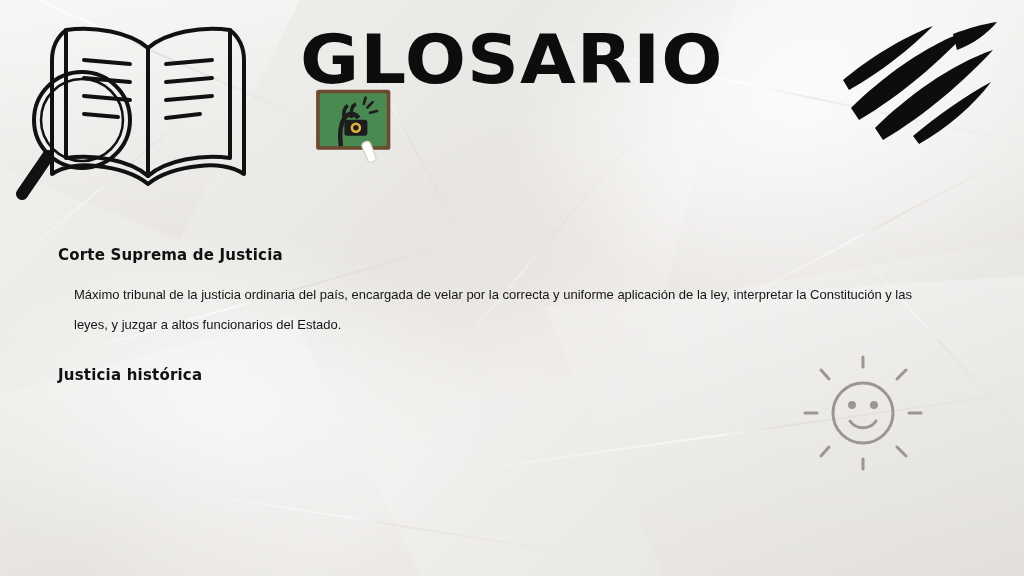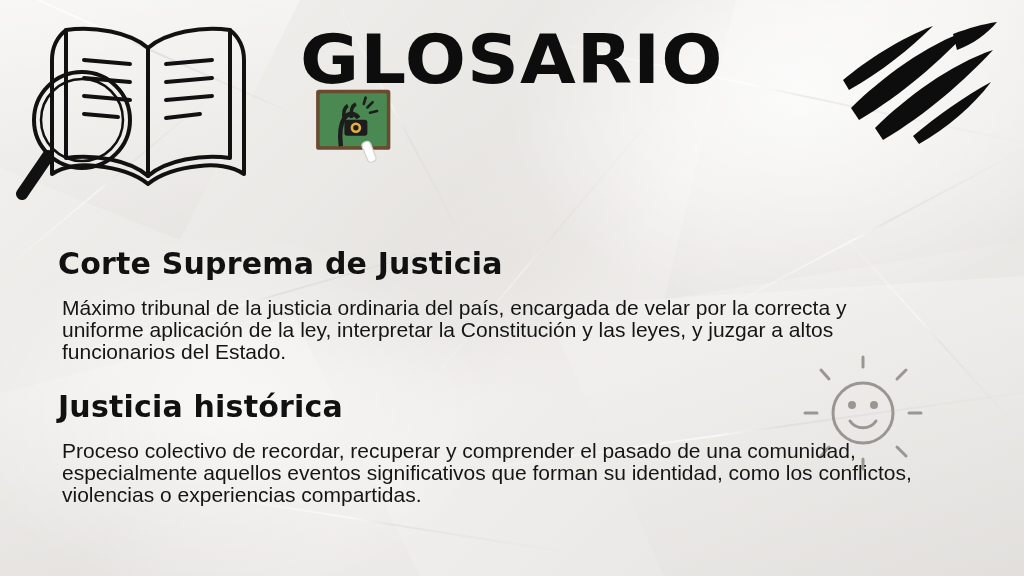--- a/index.html
+++ b/index.html
@@ -83,31 +83,31 @@
   
   .content {
     position: absolute;
     left: 58px;
     top: 246px;
     width: 890px;
   }
   .term {
     font-family: "DejaVu Sans", sans-serif;
     font-weight: 700;
-    font-size: 30px;
+    font-size: 15px;
     color: #111;
     margin: 0 0 16px 0;
     letter-spacing: .2px;
   }
   .term.second { margin-top: 26px; }
   .def {
-    font-size: 21px;
-    line-height: 22px;
+    font-size: 13px;
+    line-height: 30px;
     color: #151515;
-    margin: 4px;
+    margin: 16px;
     max-width: 860px;
   }
 </style>
 </head>
 <body>
 
 <div id="slide">
 
   <div class="shade s1"></div>
   <div class="shade s2"></div>
@@ -183,16 +183,15 @@
     </g>
   </svg>
 
   <div class="title">GLOSARIO</div>
 
   <div class="content">
     <p class="term">Corte Suprema de Justicia</p>
     <p class="def">Máximo tribunal de la justicia ordinaria del país, encargada de velar por la correcta y uniforme aplicación de la ley, interpretar la Constitución y las leyes, y juzgar a altos funcionarios del Estado.</p>
 
     <p class="term second">Justicia histórica</p>
-    <p class="def"> Proceso colectivo de recordar, recuperar y comprender el pasado de una comunidad, especialmente aquellos eventos significativos que forman su identidad, como los conflictos, violencias o experiencias compartidas.</p>
   </div>
 
 </div>
 
 </body></html>

